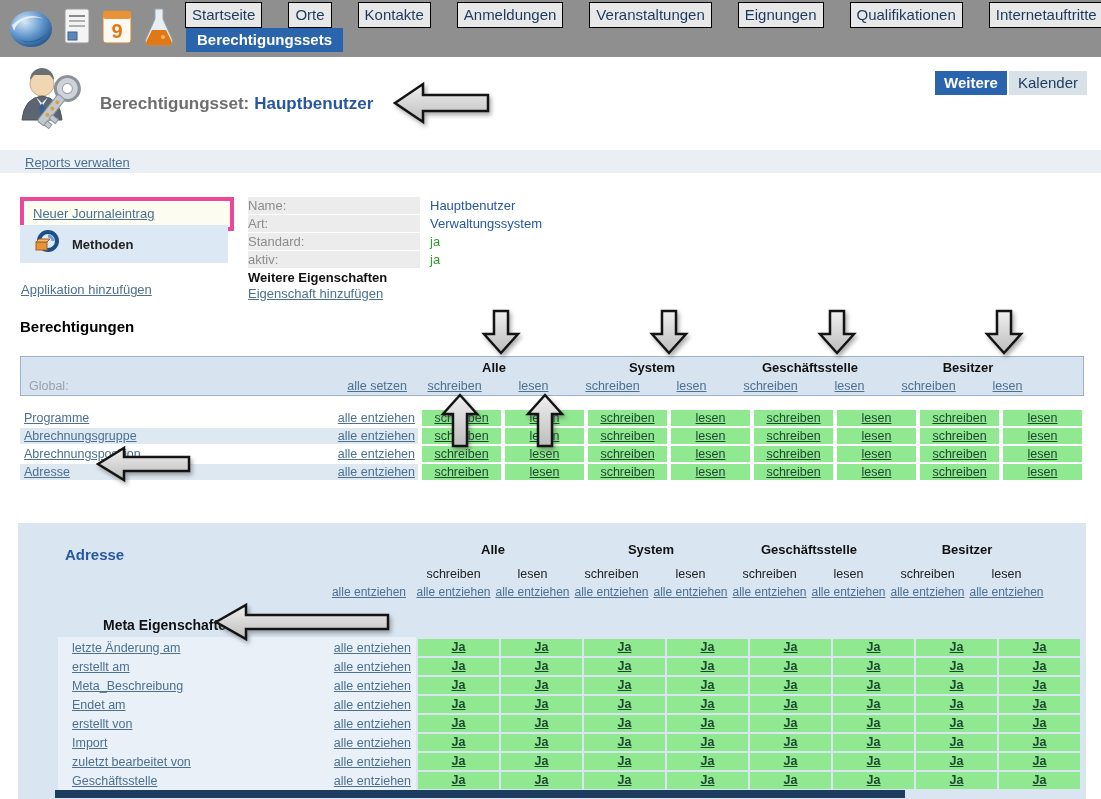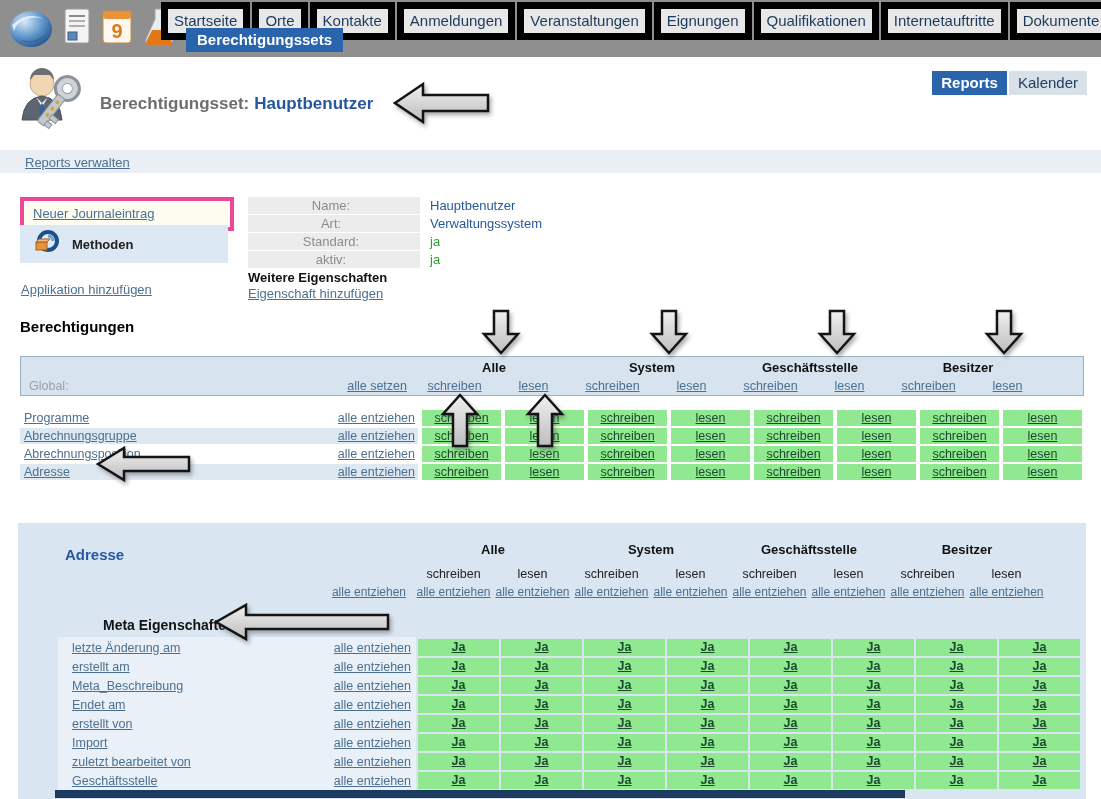--- a/index.html
+++ b/index.html
@@ -4,21 +4,21 @@
 <style>
   html,body{margin:0;padding:0;}
   body{font-family:"Liberation Sans","DejaVu Sans",sans-serif;background:#fff;}
   .page{position:relative;width:1101px;height:799px;overflow:hidden;background:#fff;}
 
   
   .topnav{position:absolute;top:0;left:0;width:1101px;height:57px;background:#8f8f8f;}
   .nav-icons{position:absolute;top:5px;left:8px;display:flex;gap:8px;align-items:center;height:48px;}
   .nav-icon{display:inline-block;}
   .tabs{position:absolute;top:2px;left:161px;display:flex;}
-  .tab{background:#e8e8e8;color:#1c3a5e;font-size:15px;padding:3px 6px 4px;margin-right:2px;white-space:nowrap;border:7px solid #000000;}
+  .tab{background:#e8e8e8;color:#1c3a5e;font-size:15px;padding:3px 6px 4px;margin-right:2px;white-space:nowrap;border:1px solid #000000;margin-left:24px;}
   .subtab{position:absolute;top:28px;left:186px;background:#2a64ad;color:#fff;font-weight:bold;font-size:15px;padding:3px 11px 4px;}
 
   
   .header-icon{position:absolute;top:64px;left:12px;}
   .page-title{position:absolute;top:94px;left:100px;font-size:17px;font-weight:bold;}
   .title-prefix{color:#6e6e6e;}
   .title-value{color:#27579e;margin-left:5px;}
   .view-tabs{position:absolute;top:71px;right:14px;display:flex;gap:2px;font-size:15px;}
   .view-tab{padding:3px 9px 4px;white-space:nowrap;}
   .view-tab.active{background:#2a64ad;color:#fff;font-weight:bold;}
@@ -33,21 +33,21 @@
   
   .journal-box{position:absolute;top:197px;left:20px;width:206px;height:26px;background:#fdfcf0;border:4px solid #ec4899;line-height:26px;font-size:13px;}
   .journal-box a{margin-left:9px;}
   .methods-box{position:absolute;top:225px;left:20px;width:208px;height:38px;background:#dce8f4;display:flex;align-items:center;}
   .methods-box .mlabel{font-size:13px;font-weight:bold;color:#222;margin-left:12px;}
   .app-link{position:absolute;top:282px;left:21px;font-size:13px;}
 
   
   .props{position:absolute;top:197px;left:248px;font-size:13px;}
   .prop-row{display:flex;height:17px;margin-bottom:1px;align-items:center;}
-  .prop-label{width:172px;background:#ececec;color:#8c8c8c;text-align:center;padding-right:6px;box-sizing:border-box;height:17px;line-height:17px;}
+  .prop-label{width:172px;background:#ececec;color:#8c8c8c;text-align:left;padding-right:6px;box-sizing:border-box;height:17px;line-height:17px;}
   .prop-value{padding-left:10px;white-space:nowrap;}
   .v-text{color:#27579e;}
   .v-bool{color:#2f9e2f;}
   .more-props{position:absolute;top:270px;left:248px;font-size:13px;font-weight:bold;color:#111;}
   .add-prop{position:absolute;top:286px;left:248px;font-size:13px;}
 
   .perm-heading{position:absolute;top:318px;left:20px;font-size:15px;font-weight:bold;color:#000000;}
 
   
   .perm-header{position:absolute;top:356px;left:20px;width:1064px;height:40px;background:#d7e3ef;border:1px solid #9cb2c6;box-sizing:border-box;}
@@ -167,21 +167,21 @@
         <circle cx="48.5" cy="39" r="2" fill="#d8a23c"></circle>
         <circle cx="48.5" cy="47" r="2" fill="#d8a23c"></circle>
         <circle cx="48.5" cy="55" r="2" fill="#d8a23c"></circle>
       </g>
     </svg>
   </span>
   <div class="page-title">
     <span class="title-prefix">Berechtigungsset:</span><span class="title-value">Hauptbenutzer</span>
   </div>
   <div class="view-tabs">
-    <div class="view-tab active">Reports</div>
+    <div class="view-tab active">Weitere</div>
     <div class="view-tab inactive">Kalender</div>
   </div>
 
   <div class="reports-bar">
     <a class="lnk" style="font-size:13px">Reports verwalten</a>
   </div>
 
   <div class="journal-box">
     <a class="lnk">Neuer Journaleintrag</a>
   </div>

